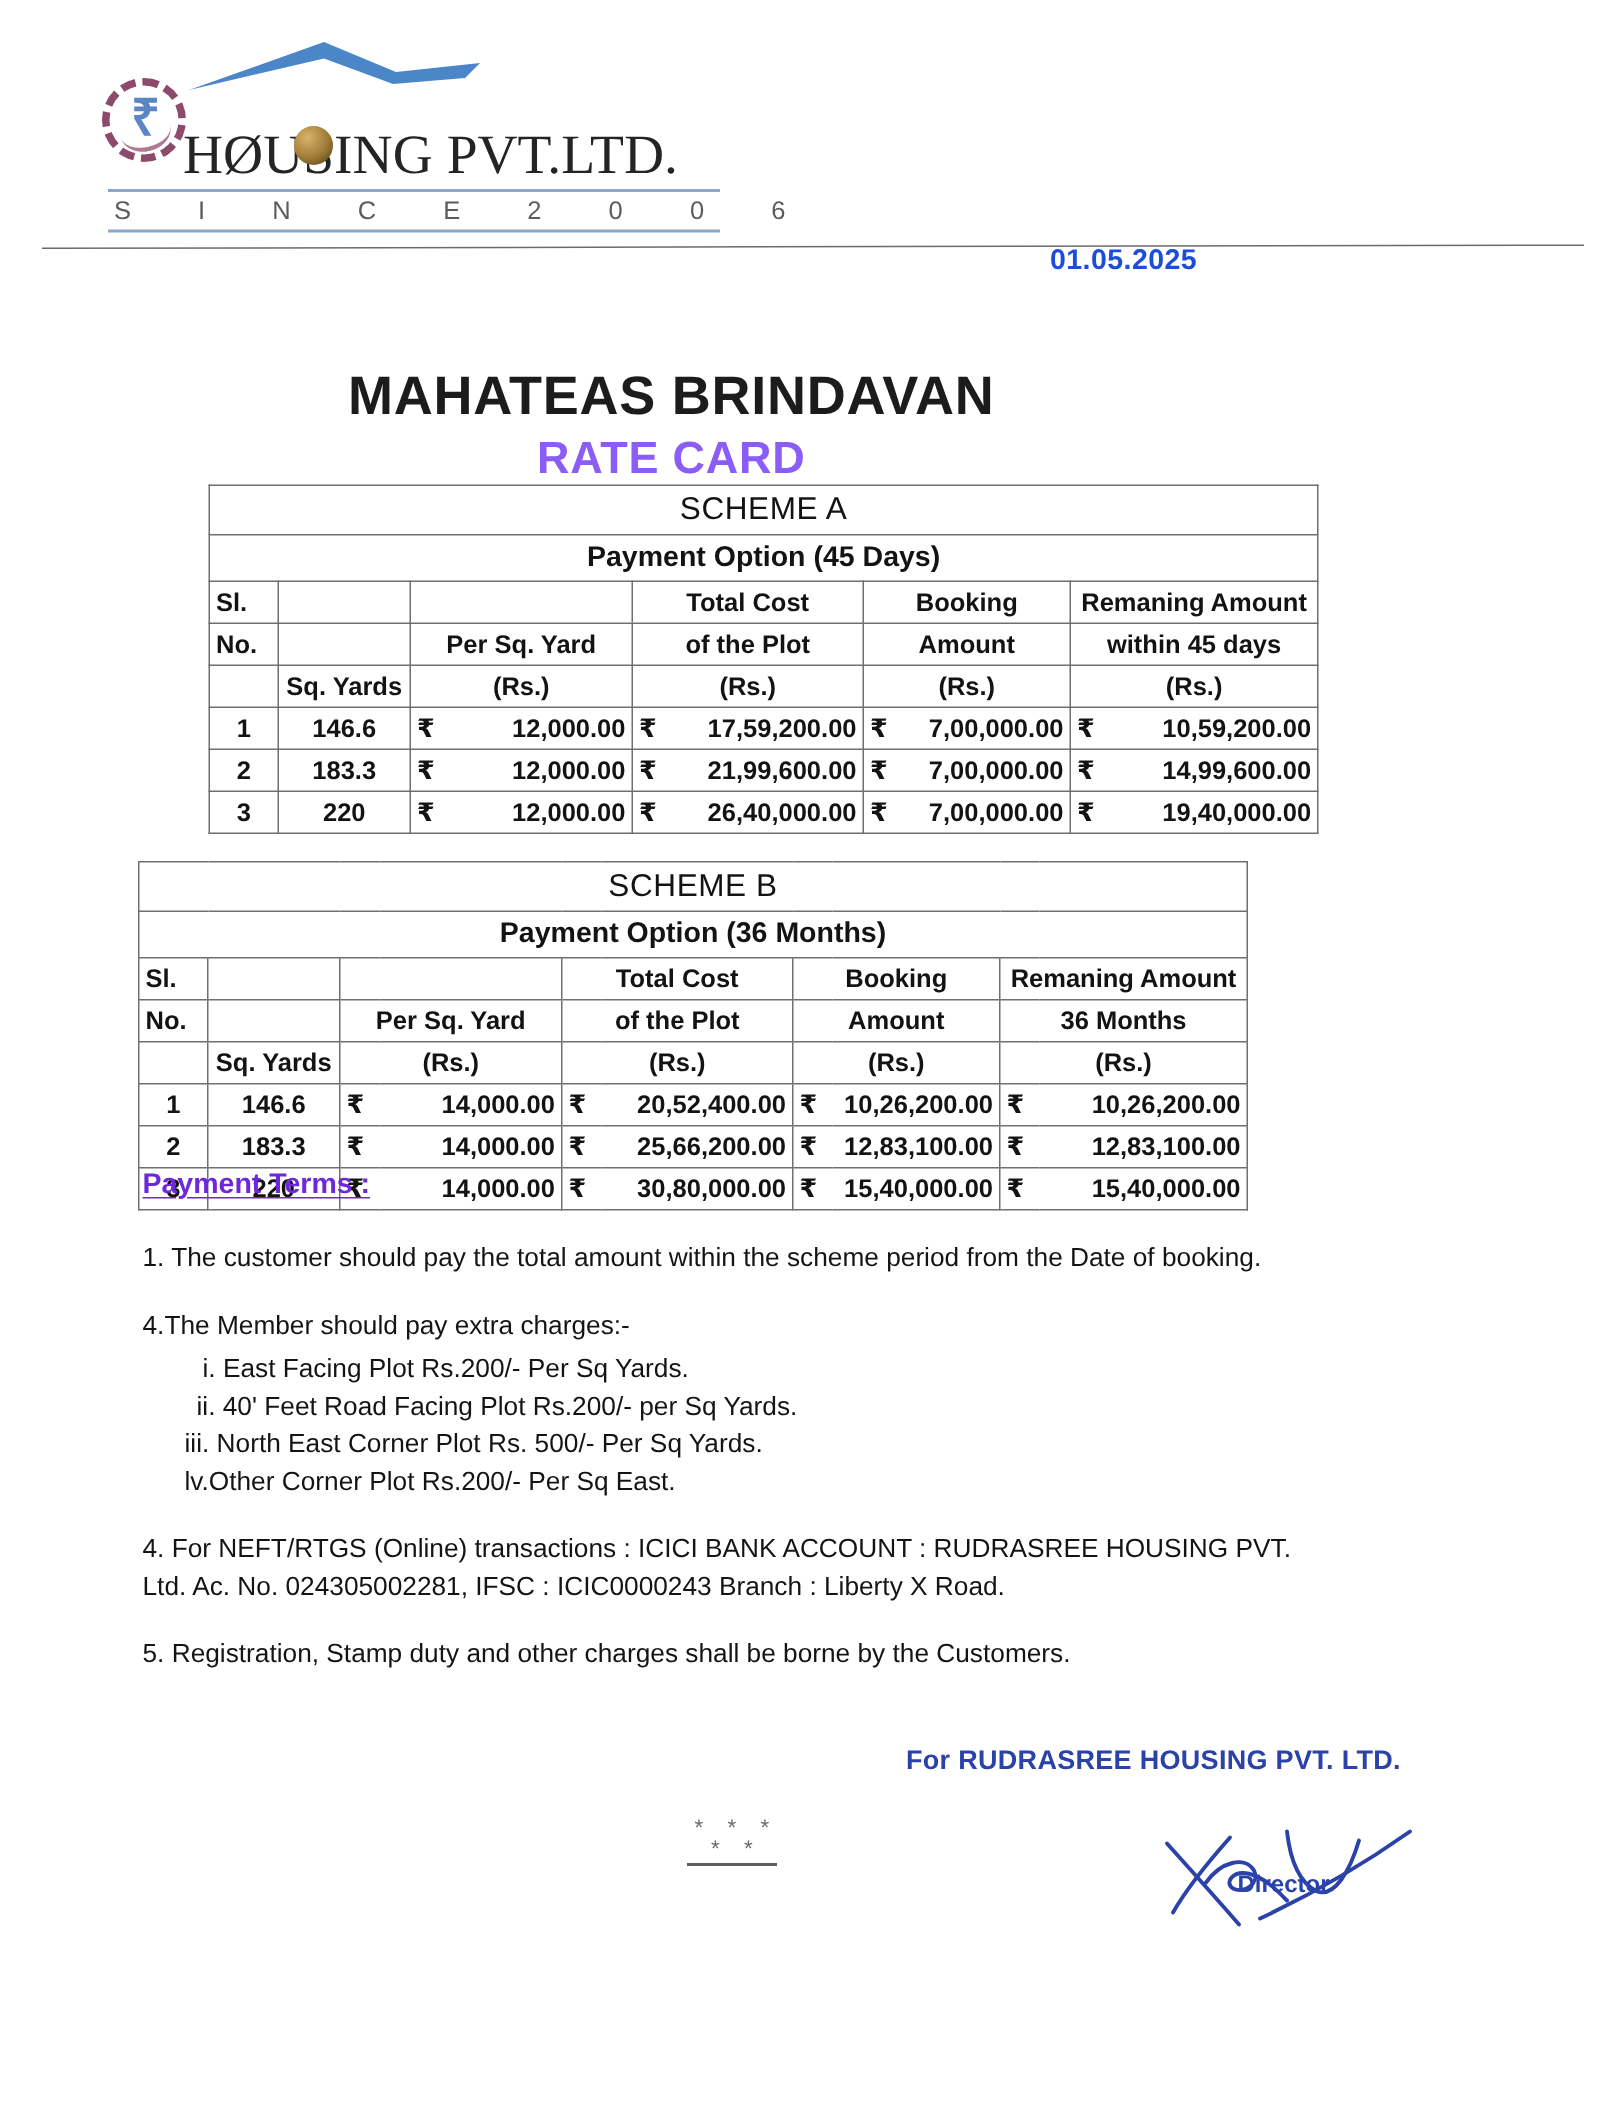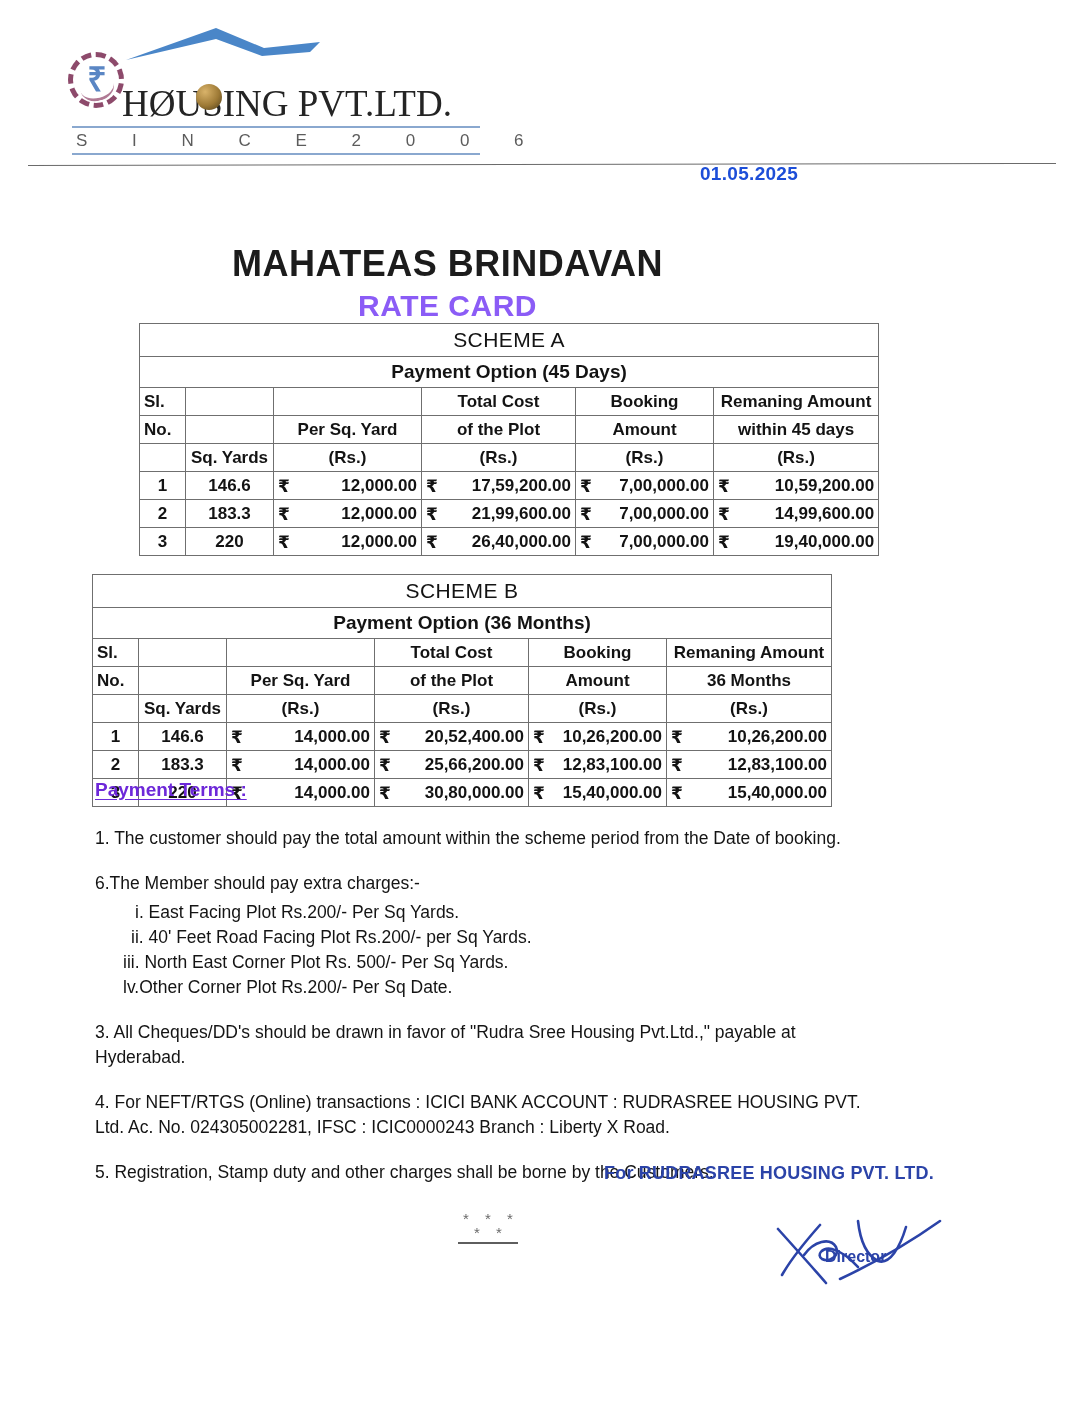--- a/index.html
+++ b/index.html
@@ -492,28 +492,27 @@
       <td class="cell-rupee">₹</td>
       <td class="cell-amount">15,40,000.00</td>
     </tr>
   </tbody>
 </table>
 
 <div class="terms-heading">Payment Terms :</div>
 
 <div class="terms-body">
   <p class="term-p">1. The customer should pay the total amount within the scheme period from the Date of booking.</p>
-  <p class="term-p tight">6.The Member should pay extra charges:-</p>
+  <p class="term-p tight">4.The Member should pay extra charges:-</p>
   <ul class="sub-list">
     <li class="ind-1">i. East Facing Plot Rs.200/- Per Sq Yards.</li>
     <li class="ind-2">ii. 40' Feet Road Facing Plot Rs.200/- per Sq Yards.</li>
     <li class="ind-3">iii. North East Corner Plot Rs. 500/- Per Sq Yards.</li>
-    <li class="ind-4">lv.Other Corner Plot Rs.200/- Per Sq Date.</li>
+    <li class="ind-4">lv.Other Corner Plot Rs.200/- Per Sq East.</li>
   </ul>
-  <p class="term-p">3. All Cheques/DD's should be drawn in favor of "Rudra Sree Housing Pvt.Ltd.," payable at Hyderabad.</p>
   <p class="term-p">4. For NEFT/RTGS (Online) transactions : ICICI BANK ACCOUNT : RUDRASREE HOUSING PVT. Ltd. Ac. No. 024305002281, IFSC : ICIC0000243 Branch : Liberty X Road.</p>
   <p class="term-p">5. Registration, Stamp duty and other charges shall be borne by the Customers.</p>
 </div>
 
 <div class="for-company">For RUDRASREE HOUSING PVT. LTD.</div>
 
 <svg class="signature-area" viewBox="0 0 190 95">
   <g fill="none" stroke="#2b43a8" stroke-width="2.6" stroke-linecap="round" stroke-linejoin="round">
     <path d="M8 34 C26 54, 44 74, 56 88"></path>
     <path d="M50 30 C34 48, 20 66, 12 80"></path>

